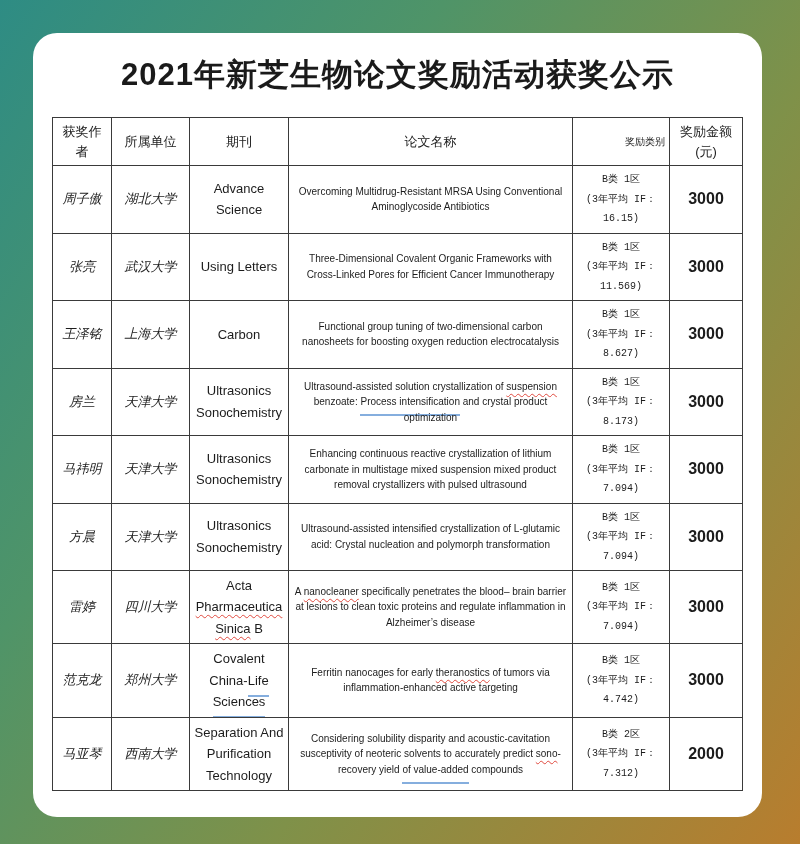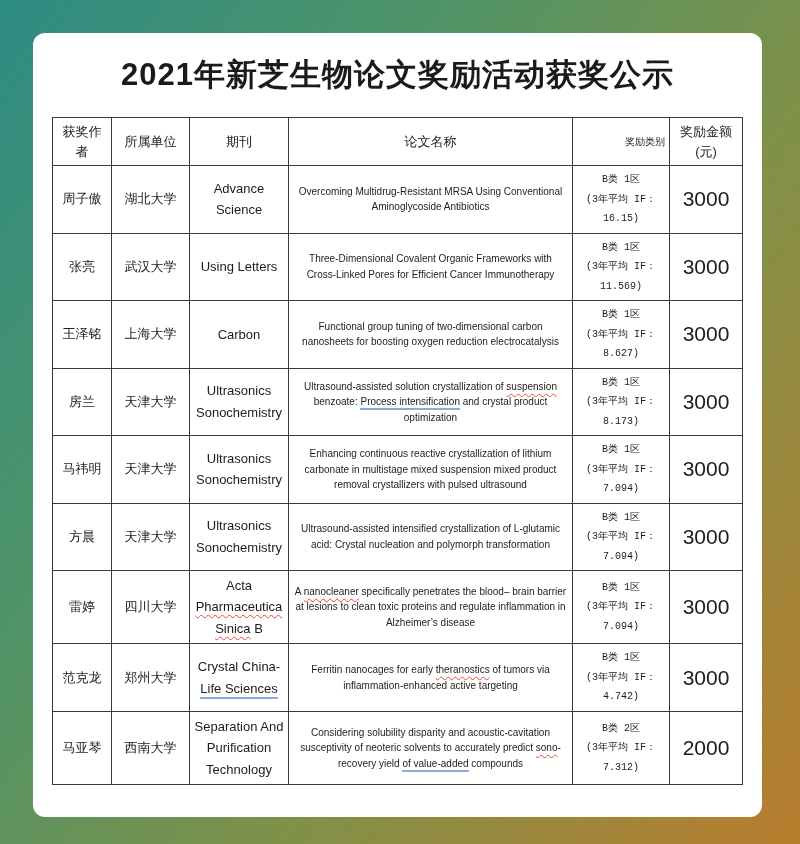--- a/index.html
+++ b/index.html
@@ -7,48 +7,48 @@
     --red:#e04a3f; --blue:#85aede; --ink:#1c1c1c; --line:#3a3a3a;
   }
   html,body{margin:0;padding:0;}
   body{font-family:"Liberation Sans","DejaVu Sans",sans-serif;color:var(--ink);}
   .bg{
     position:relative;width:800px;height:844px;overflow:hidden;
     background:linear-gradient(125deg,var(--grad-a) 0%,var(--grad-b) 32%,var(--grad-c) 62%,var(--grad-d) 100%);
   }
   .card{
     position:absolute;left:33px;top:33px;width:729px;height:784px;
-    background:#ffffff;border-radius:12px;box-sizing:border-box;padding-top:21px;
+    background:#ffffff;border-radius:24px;box-sizing:border-box;padding-top:21px;
   }
   .title{
     margin:0 0 21px 0;text-align:center;font-size:31px;font-weight:700;
     letter-spacing:1px;color:#1a1a1a;
   }
   table.award{
     margin:0 auto;border-collapse:collapse;table-layout:fixed;width:690px;
     border:1px solid var(--line);
   }
   table.award th,table.award td{
     border:1px solid var(--line);vertical-align:middle;text-align:center;
     padding:4px 4px;overflow:hidden;
   }
   table.award th{font-weight:400;font-size:13px;white-space:pre-line;line-height:1.5;}
   table.award th.small-header{font-size:10px;text-align:right;}
-  td.c-author,td.c-aff{font-size:13px;}
+  td.c-author,td.c-aff{font-size:13px;font-style:italic;}
   td.c-journal{font-size:13px;line-height:1.65;padding:3px 6px;}
   td.c-title{font-size:10px;line-height:1.55;padding:3px 9px;}
   td.c-cat{font-size:10px;line-height:1.95;white-space:pre-line;padding:3px 5px;font-family:Liberation Mono, monospace;}
-  td.c-amt{font-size:21px;font-weight:400;}
+  td.c-amt{font-size:16px;font-weight:700;}
   .mark-red{
     text-decoration:underline;text-decoration-style:wavy;
     text-decoration-color:var(--red);text-decoration-thickness:1px;
     text-underline-offset:3px;text-decoration-skip-ink:none;
   }
   .mark-blue{
-    border-bottom:2px solid var(--blue);padding-bottom:1px;
+    border-bottom:2px solid var(--blue);padding-bottom:7px;
     box-decoration-break:clone;-webkit-box-decoration-break:clone;
   }
 </style>
 </head>
 <body>
 
 <div class="bg">
   <div class="card">
     <h1 class="title">2021年新芝生物论文奖励活动获奖公示</h1>
     <table class="award">
@@ -131,21 +131,21 @@
             <td class="c-aff">四川大学</td>
             <td class="c-journal"><span>Acta </span><span class="mark-red">Pharmaceutica</span><span> </span><span class="mark-red">Sinica</span><span> B</span></td>
             <td class="c-title"><span>A </span><span class="mark-red">nanocleaner</span><span> specifically penetrates the blood– brain barrier at lesions to clean toxic proteins and regulate inflammation in Alzheimer’s disease</span></td>
             <td class="c-cat">B类 1区
 (3年平均 IF：7.094)</td>
             <td class="c-amt">3000</td>
           </tr>
           <tr>
             <td class="c-author">范克龙</td>
             <td class="c-aff">郑州大学</td>
-            <td class="c-journal"><span>Crystal China-</span><span class="mark-blue">Life  Sciences</span></td>
+            <td class="c-journal"><span>Covalent China-</span><span class="mark-blue">Life  Sciences</span></td>
             <td class="c-title"><span>Ferritin nanocages for early </span><span class="mark-red">theranostics</span><span> of tumors via inflammation-enhanced active targeting</span></td>
             <td class="c-cat">B类 1区
 (3年平均 IF：4.742)</td>
             <td class="c-amt">3000</td>
           </tr>
           <tr>
             <td class="c-author">马亚琴</td>
             <td class="c-aff">西南大学</td>
             <td class="c-journal"><span>Separation And Purification Technology</span></td>
             <td class="c-title"><span>Considering solubility disparity and acoustic-cavitation susceptivity of neoteric solvents to accurately predict </span><span class="mark-red">sono</span><span>-recovery yield </span><span class="mark-blue">of  value-added</span><span> compounds</span></td>

